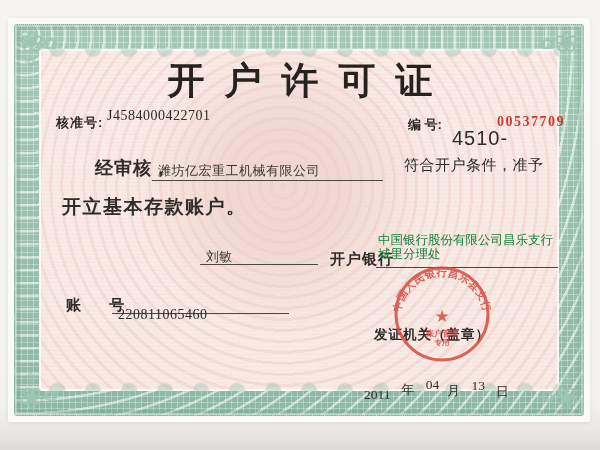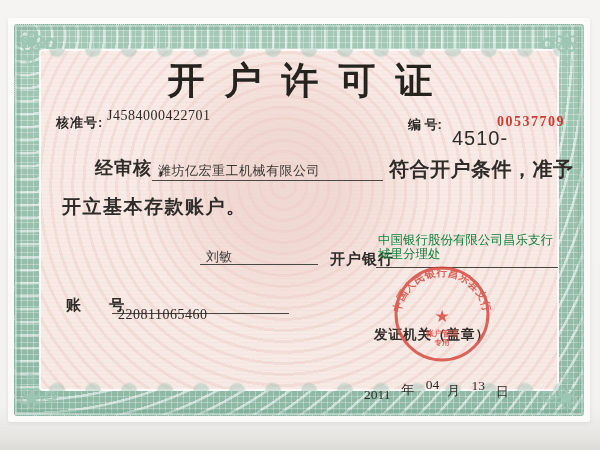--- a/index.html
+++ b/index.html
@@ -76,21 +76,21 @@
   .approval-label{left:56px;top:114px;font-size:13px;font-weight:bold;letter-spacing:1px;}
   .approval-value{left:107px;top:108px;font-size:14px;letter-spacing:.5px;}
 
   .serial-label{left:408px;top:116px;font-size:13px;font-weight:bold;}
   .serial-prefix{left:452px;top:127px;font-size:20px;letter-spacing:1px;}
   .serial-number{left:497px;top:114px;font-size:14px;font-weight:bold;letter-spacing:1.5px;color:#cf3a30;}
 
   .body1-prefix{left:95px;top:156px;font-size:18px;font-weight:600;letter-spacing:1px;}
   .company-line{left:152px;top:156px;width:231px;height:24px;border-bottom:1px solid #4a4742;}
   .company-name{left:158px;top:162px;font-size:13px;letter-spacing:.5px;color:#3a3733;}
-  .body1-suffix{left:389px;top:156px;font-size:20px;font-weight:700;letter-spacing:.5px;}
+  .body1-suffix{left:404px;top:156px;font-size:15px;font-weight:400;letter-spacing:.5px;}
   .body2{left:62px;top:194px;font-size:19px;font-weight:600;letter-spacing:1.5px;}
 
   .legal-label{left:62px;top:246px;font-size:14px;font-weight:600;letter-spacing:.5px;}
   .legal-line{left:200px;top:244px;width:118px;height:20px;border-bottom:1px solid #4a4742;}
   .legal-name{left:206px;top:248px;font-size:13px;color:#3a3733;}
 
   .bank-label{left:330px;top:250px;font-size:15px;font-weight:bold;letter-spacing:1px;}
   .bank-name{left:378px;top:233px;font-size:12.5px;line-height:14px;white-space:normal;width:182px;color:#15803d;}
   .bank-line{left:376px;top:250px;width:182px;height:17px;border-bottom:1px solid #4a4742;}
 

